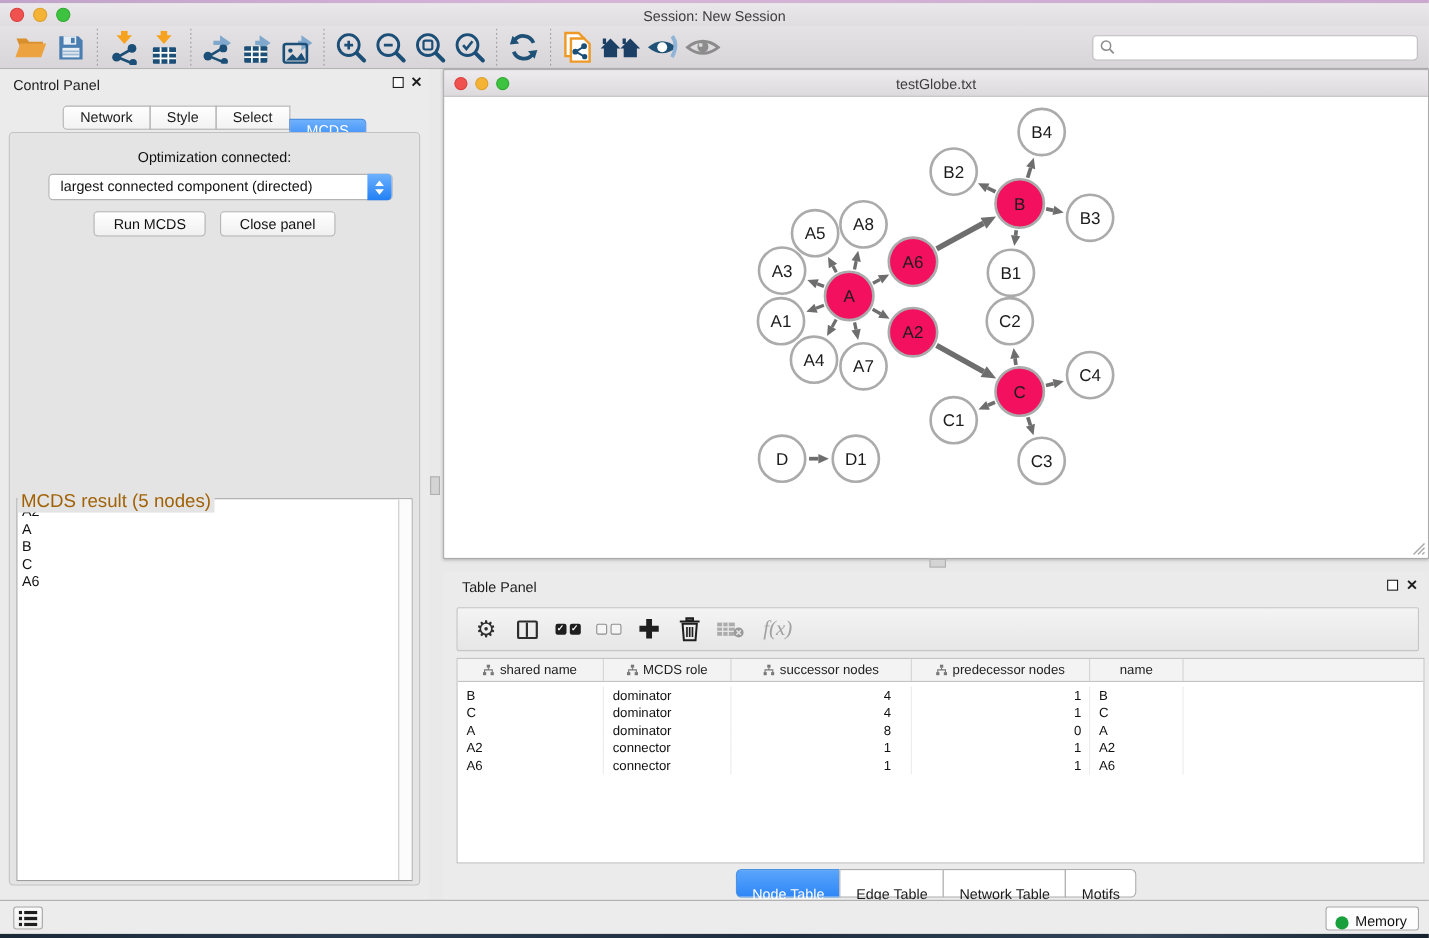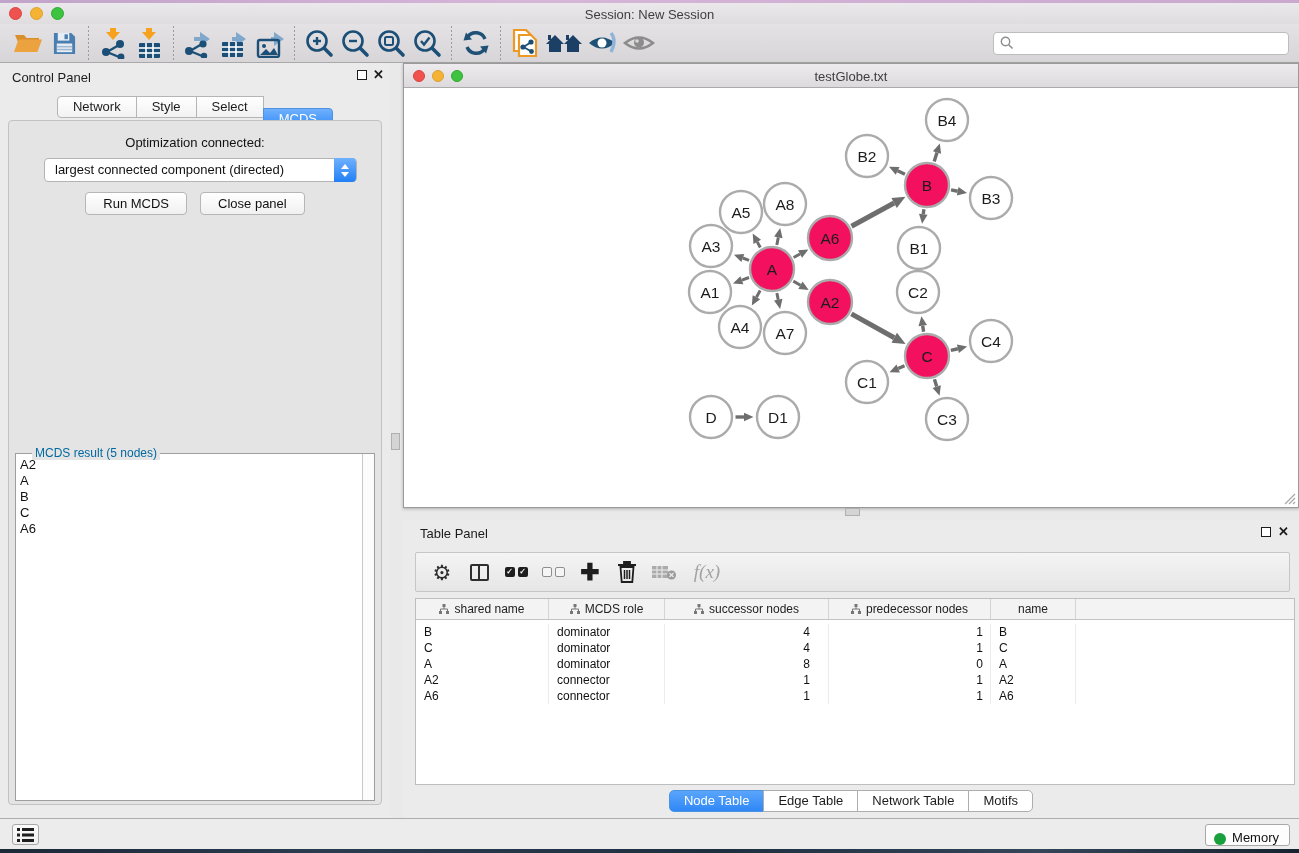--- a/index.html
+++ b/index.html
@@ -63,22 +63,22 @@
   .tri-up { width:0; height:0; border-left:4px solid transparent; border-right:4px solid transparent;
     border-bottom:5px solid #FFF; }
   .tri-dn { width:0; height:0; border-left:4px solid transparent; border-right:4px solid transparent;
     border-top:5px solid #FFF; }
   .cp-buttons { position:absolute; left:0; width:100%; top:71px; display:flex; justify-content:center; gap:13px; }
   .btn { height:23px; padding:0 17px; font-size:13px; color:#111;
     background:linear-gradient(#FFFFFF,#F0F0F0); border:1px solid #B6B6B6; border-radius:4px; }
 
   .mcds-fieldset { position:absolute; left:6px; top:332px; width:360px; height:348px;
     border:1px solid #9E9E9E; }
-  .mcds-legend { position:absolute; left:16px; top:-8px; background:#E4E4E4; padding:0 3px;
-    font-size:12px; color:#0369a1; }
+  .mcds-legend { position:absolute; left:0; top:-8px; background:#E4E4E4; padding:0 3px;
+    font-size:17px; color:#a16207; }
   .mcds-list { position:absolute; inset:0; background:#FFF; padding:3px 0 0 4px; overflow:hidden; }
   .mcds-item { font-size:13px; color:#111; line-height:16px; }
   .mcds-scroll { position:absolute; right:0; top:0; bottom:0; width:12px; background:#FCFCFC;
     border-left:1px solid #C9C9C9; }
 
   
   .v-handle { position:absolute; left:391px; top:370px; width:9px; height:17px;
     background:#D4D4D4; border:1px solid #AFAFAF; }
   .h-handle { position:absolute; left:845px; top:445px; width:15px; height:8px;
     background:#D4D4D4; border:1px solid #AFAFAF; }
@@ -120,21 +120,21 @@
     border-right:1px solid #D4D4D4; }
   .tr { display:flex; height:16px; align-items:center; }
   .td { font-size:12px; color:#111; padding:0 8px; border-right:1px solid #ECECEC; height:100%;
     display:flex; align-items:center; }
   .c0 { width:133px; } .c1 { width:116px; } .c2 { width:164px; justify-content:flex-end; padding-right:18px; }
   .c3 { width:162px; justify-content:flex-end; padding-right:7px; } .c4 { width:85px; }
   .th.c2, .th.c3 { justify-content:center; padding-right:0; }
   .tbl-body { padding-top:4px; }
 
   .tp-tabs { position:absolute; left:0; width:100%; top:270px; display:flex; justify-content:center; }
-  .tp-tab { height:22px; line-height:20px; padding:0 14px; font-size:13px; color:#1C1C1C;
+  .tp-tab { height:22px; line-height:20px; padding:12px 14px; font-size:13px; color:#1C1C1C;
     background:#FFFFFF; border:1px solid #ADADAD; margin-left:-1px; }
   .tp-tab:first-child { border-radius:5px 0 0 5px; margin-left:0; }
   .tp-tab:last-child { border-radius:0 5px 5px 0; }
   .tp-tab.active { background:linear-gradient(#5AA5FC,#2F87F7); color:#FFF; border-color:#4C92E2; }
 
   
   .statusbar { position:absolute; left:0; top:818px; width:1299px; height:31px;
     background:#ECECEC; border-top:1px solid #ADADAD; }
   .list-btn { position:absolute; left:12px; top:5px; width:27px; height:21px;
     background:linear-gradient(#FBFBFB,#EFEFEF); border:1px solid #A8A8A8; border-radius:3px;

